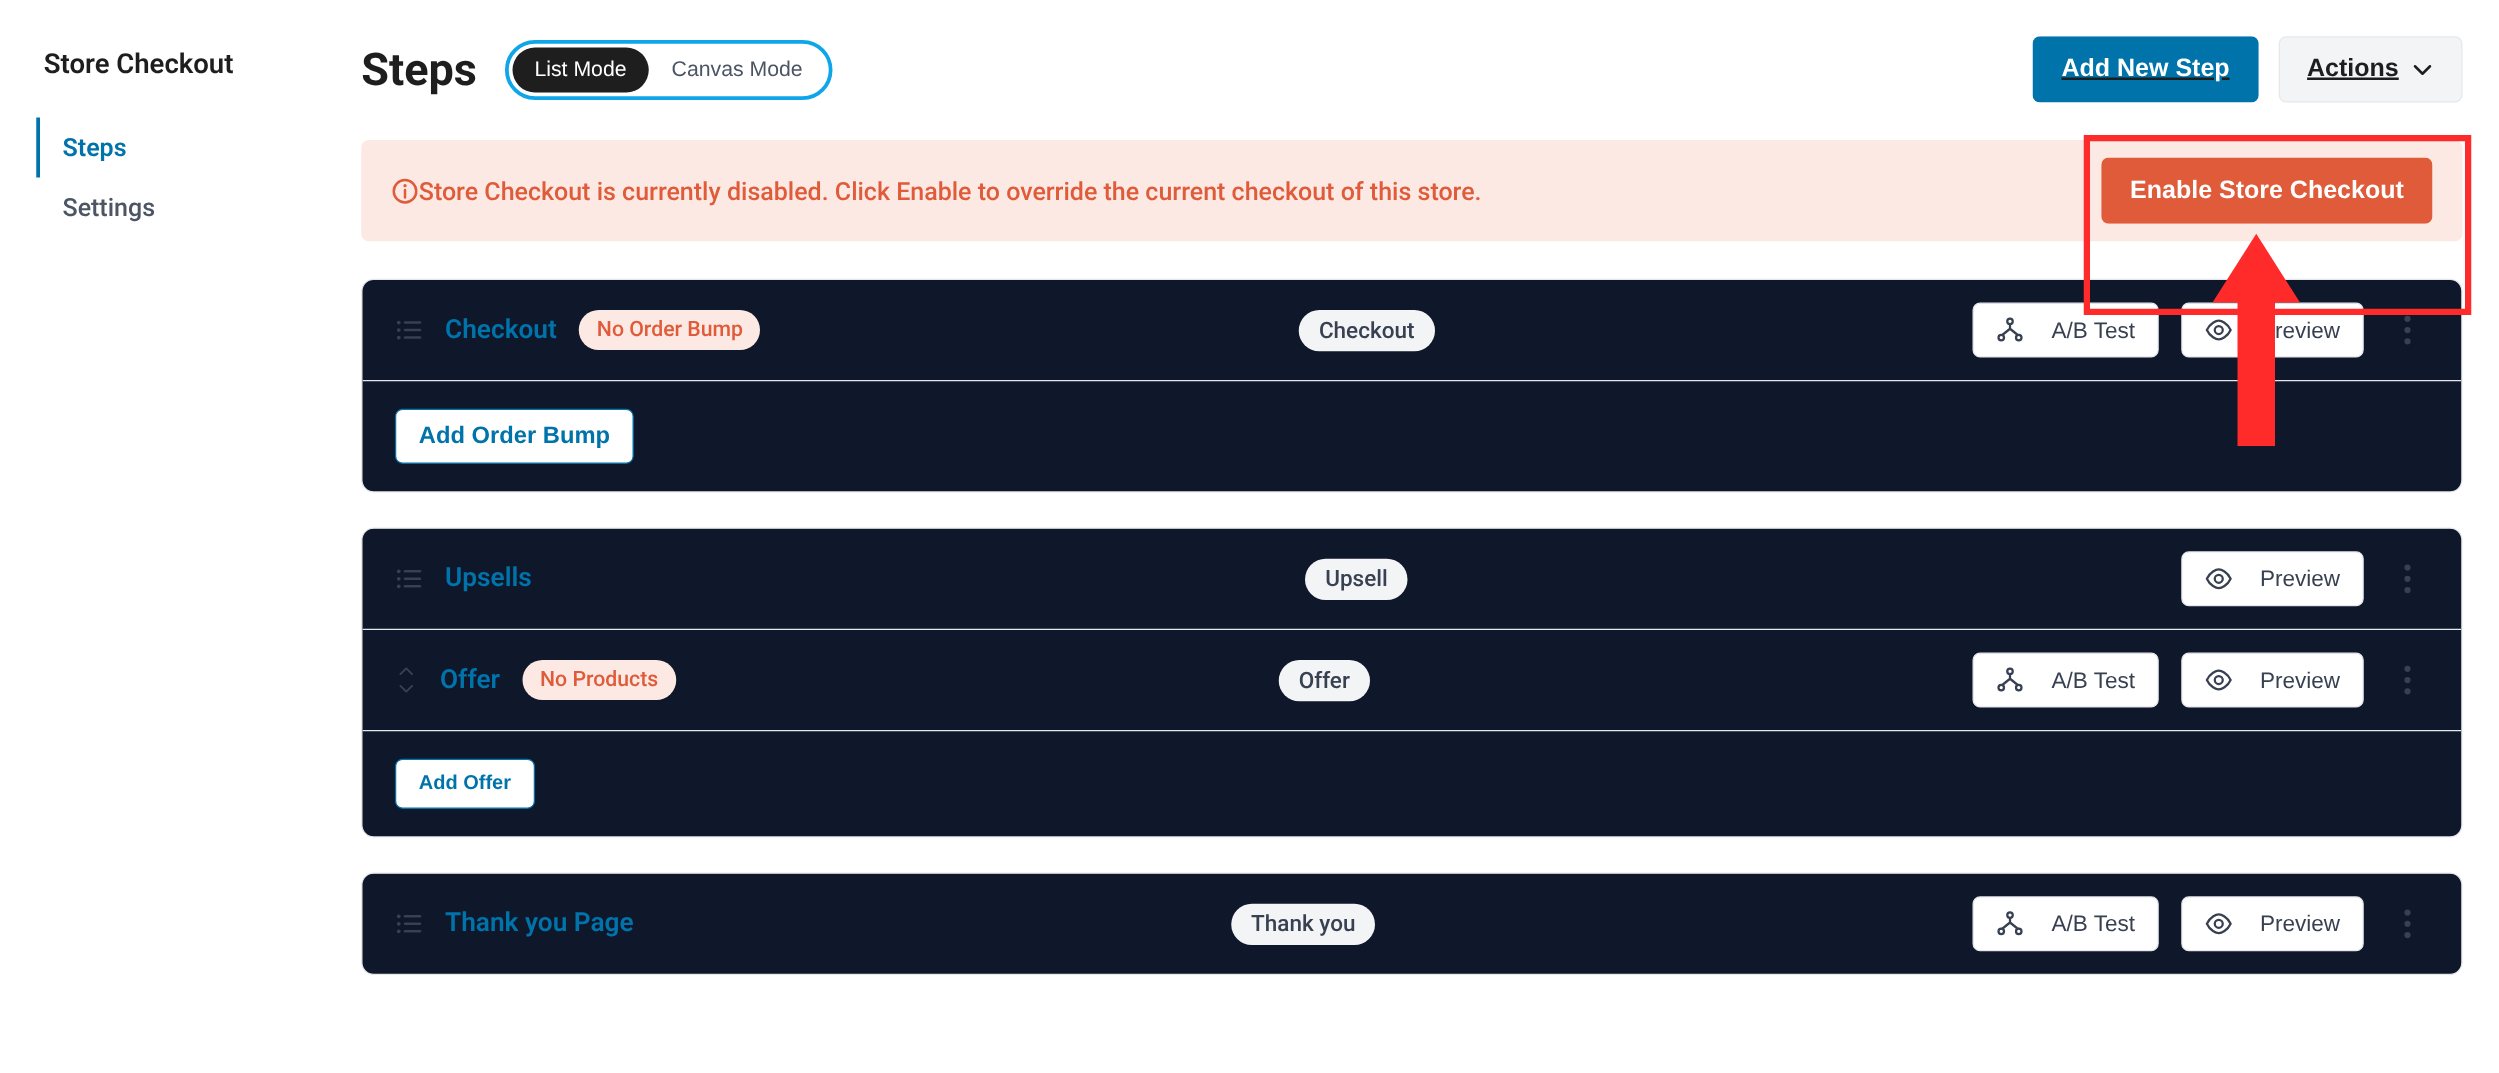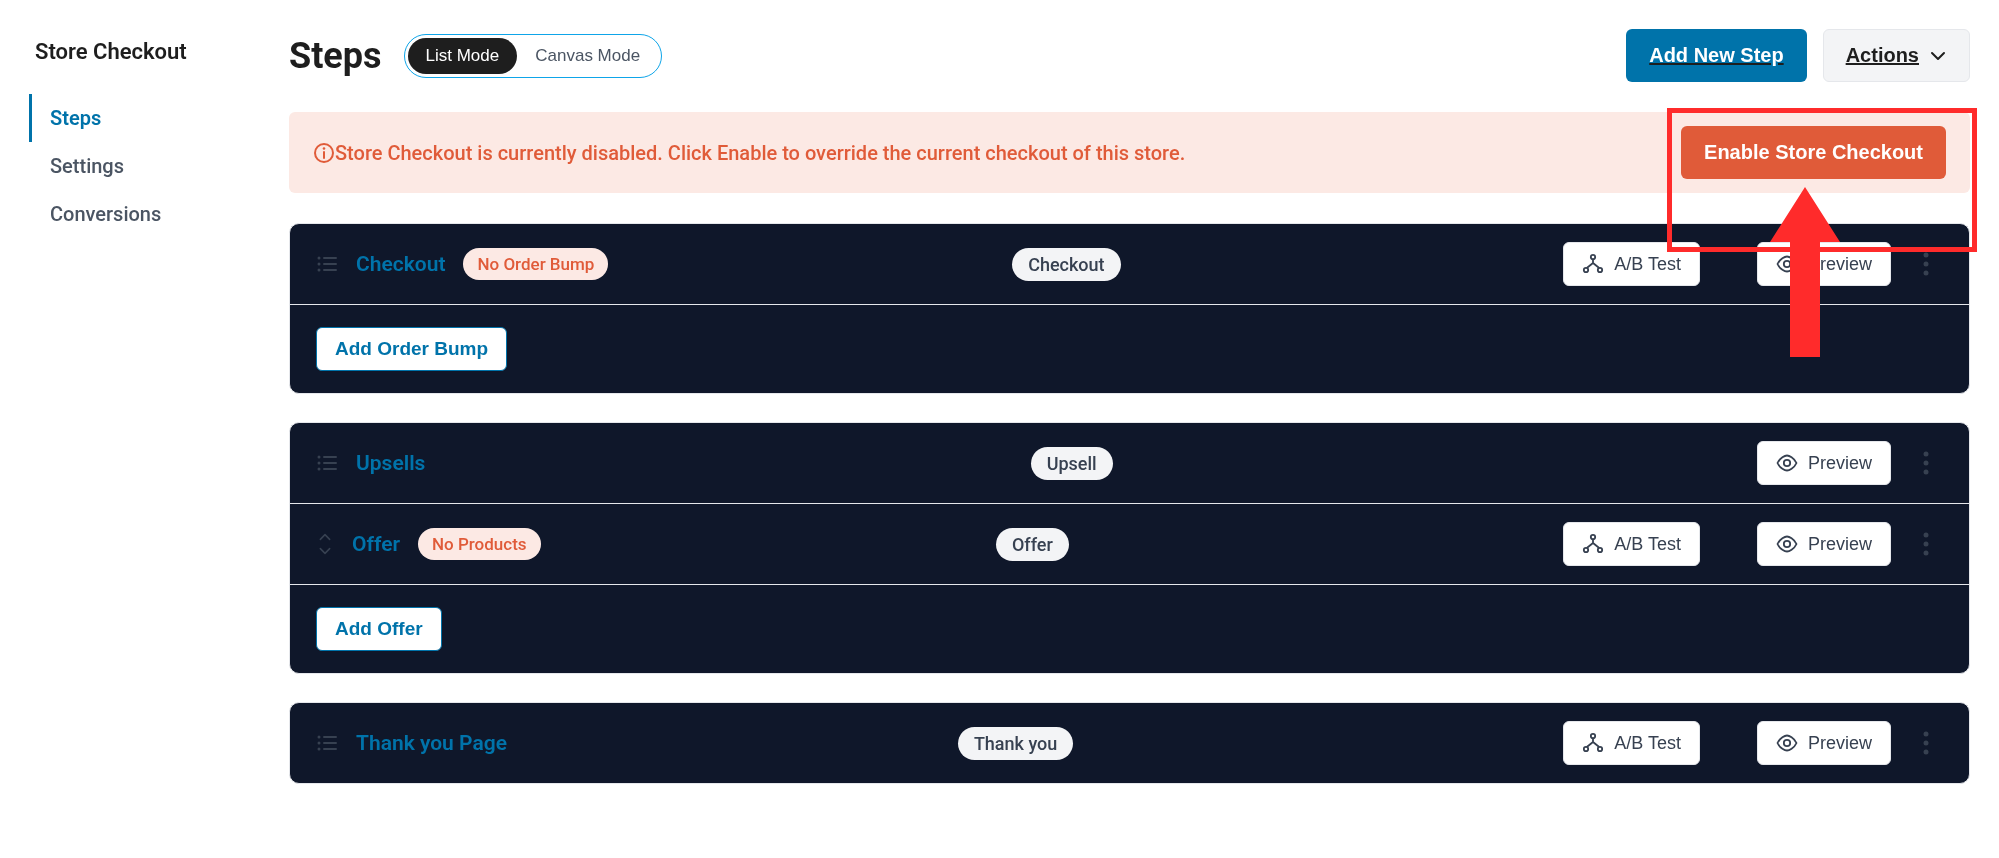--- a/index.html
+++ b/index.html
@@ -46,21 +46,21 @@
     display: flex;
     justify-content: space-between;
     align-items: center;
     margin-bottom: 30px;
     gap: 20px;
   }
   .top-left { display: flex; align-items: center; gap: 22px; }
   .page-title { font-size: 36px; font-weight: 700; margin: 0; }
   .mode-toggle {
     display: inline-flex;
-    border: 1px solid #0ea5e9;
+    border: 3px solid #0ea5e9;
     border-radius: 999px;
     padding: 3px;
     background: #fff;
   }
   .mode-btn {
     border: none;
     background: transparent;
     padding: 8px 18px;
     border-radius: 999px;
     font-size: 17px;
@@ -148,30 +148,29 @@
     color: #374151;
     border-radius: 999px;
     padding: 6px 16px;
     font-size: 18px;
     font-weight: 500;
   }
   .spacer { flex: 1; }
   .action-btn {
     display: inline-flex;
     align-items: center;
-    gap: 10px;
+    gap: 22px;
     background: #fff;
     border: 1px solid #e5e7eb;
     color: #374151;
     padding: 10px 18px;
     border-radius: 6px;
     font-size: 18px;
     font-weight: 500;
     cursor: pointer;
-    margin-left: 39px;
   }
   .kebab {
     width: 34px;
     display: flex;
     align-items: center;
     justify-content: center;
     color: #374151;
     cursor: pointer;
   }
   svg { display: block; }
@@ -218,21 +217,20 @@
   </defs>
 </svg>
 
 <div class="app">
 
   <aside class="sidebar">
     <div class="sidebar-title">Store Checkout</div>
     <nav class="nav">
       <div class="nav-item active">Steps</div>
       <div class="nav-item">Settings</div>
-      <div class="nav-item">Conversions</div>
     </nav>
   </aside>
 
   <main class="main">
     <div class="top-row">
       <div class="top-left">
         <h1 class="page-title">Steps</h1>
         <div class="mode-toggle">
           <button class="mode-btn active">List Mode</button>
           <button class="mode-btn">Canvas Mode</button>
@@ -349,21 +347,21 @@
             </svg>
           <span>Preview</span>
         </button>
         <span class="kebab">
           <svg width="6" height="24" viewBox="0 0 6 24">
               <use href="#i-kebab"></use>
             </svg>
         </span>
       </div>
       <div class="step-row action-only">
-        <button class="btn btn-outline" style="padding:10px 18px;font-size:19px">Add Offer</button>
+        <button class="btn btn-outline" style="padding:10px 18px;font-size:16px">Add Offer</button>
       </div>
     </div>
 
     <div class="card">
       <div class="step-row">
         <span class="step-handle">
           <svg width="22" height="22" viewBox="0 0 22 22">
               <use href="#i-list"></use>
             </svg>
         </span>

